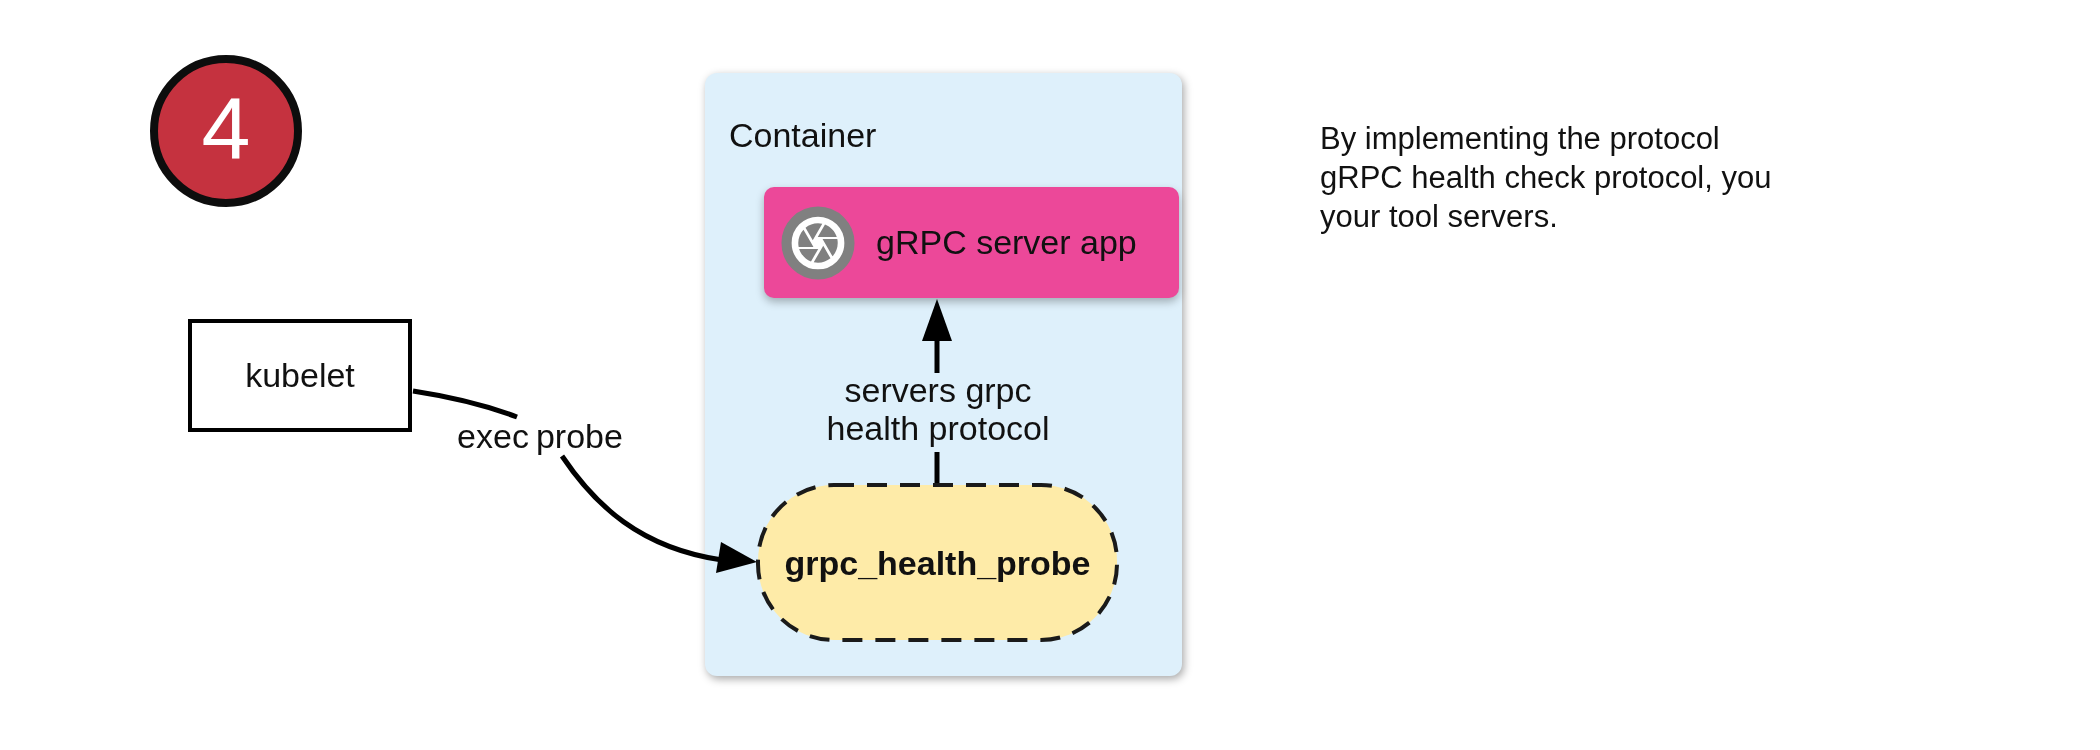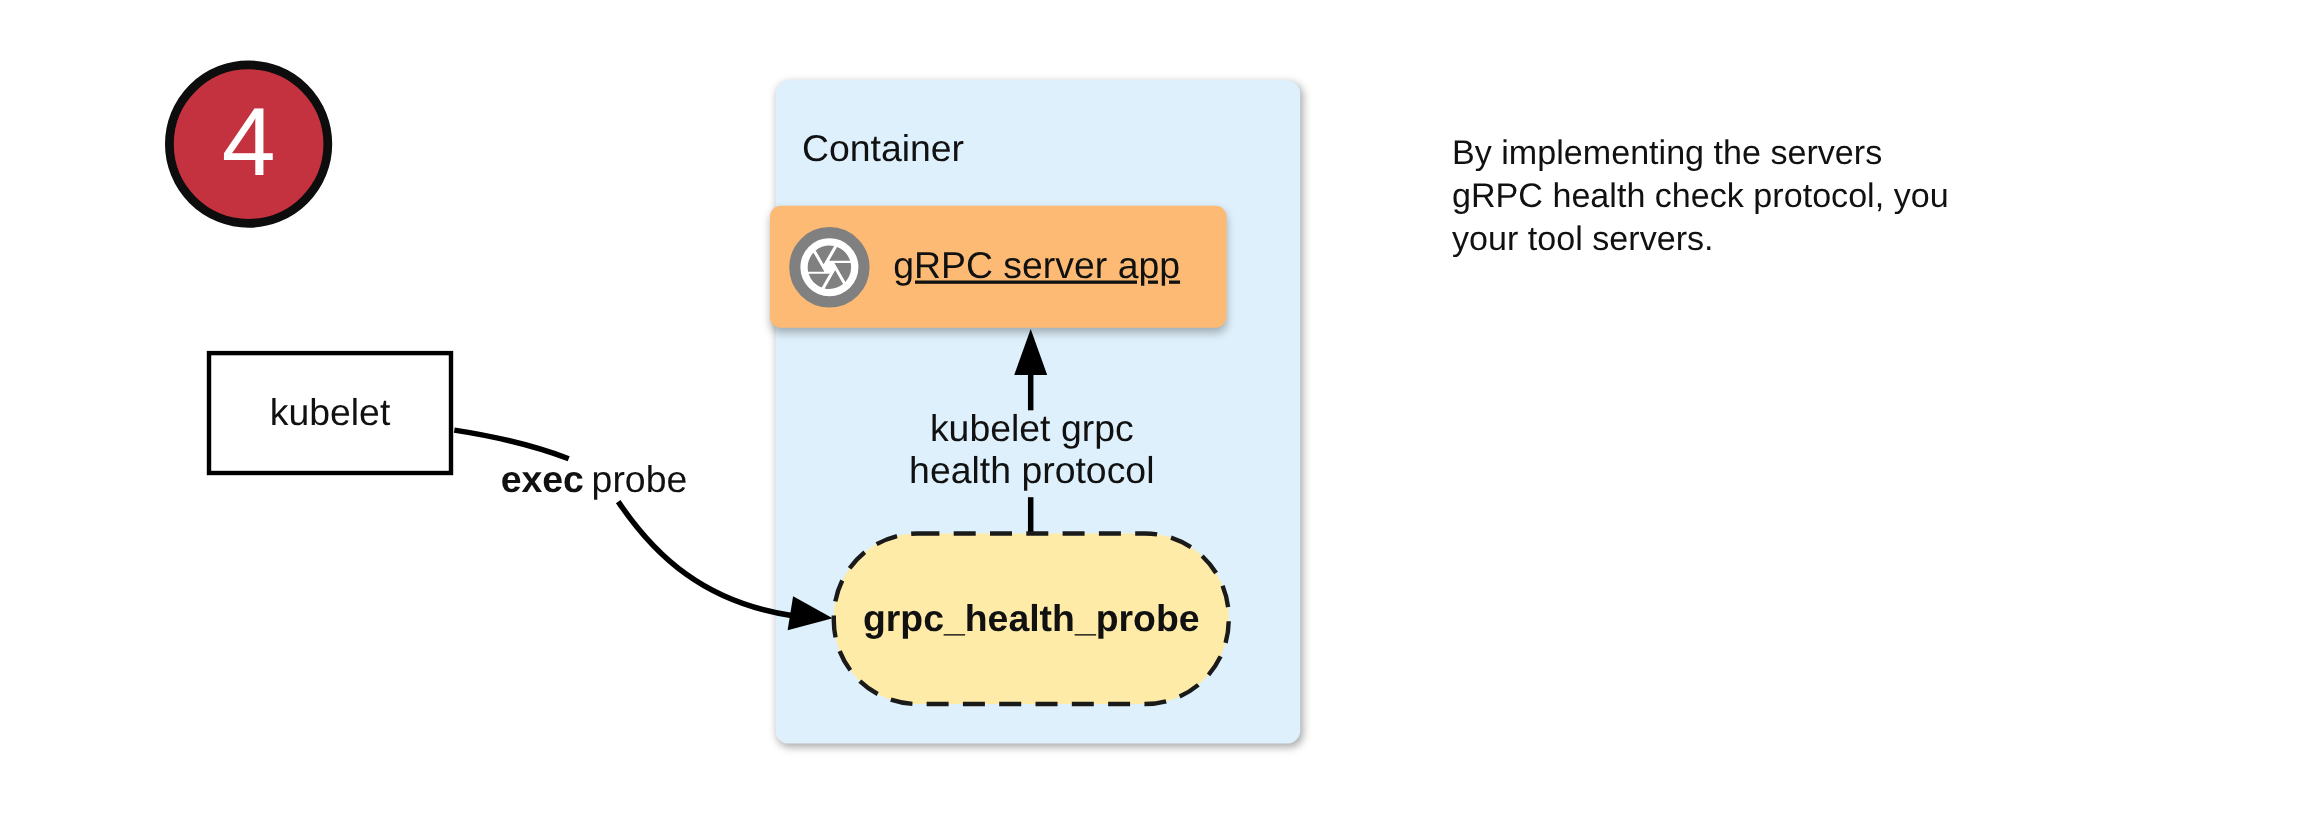--- a/index.html
+++ b/index.html
@@ -36,45 +36,45 @@
     border: 4px solid #000000;
     display: flex; align-items: center; justify-content: center;
   }
   .kubelet-box .lbl { font-size: 34px; }
 
   
   .exec-label {
     position: absolute; left: 425px; top: 417px; width: 230px;
     text-align: center; font-size: 34px; white-space: nowrap;
   }
-  .exec-label .b { font-weight: 700; text-align: right; }
+  .exec-label .b { font-weight: 400; text-align: right; }
   .exec-label .r { margin-left: 7px; }
 
   
   .container-box {
     position: absolute; left: 705px; top: 73px;
     width: 477px; height: 603px;
     background: #def0fb;
     border-radius: 12px;
     box-shadow: 2px 3px 8px rgba(0,0,0,0.35);
   }
   .container-title {
     position: absolute; left: 729px; top: 116px;
     font-size: 34px;
   }
 
   
   .server-box {
-    position: absolute; left: 700px; top: 187px;
+    position: absolute; left: 764px; top: 187px;
     width: 415px; height: 111px;
-    background: #fdba74;
+    background: #ec4899;
     border-radius: 10px;
     box-shadow: 0 4px 8px rgba(0,0,0,0.28);
     display: flex; align-items: center;
-    padding-left: 17px; box-sizing: border-box; text-decoration: underline;
+    padding-left: 17px; box-sizing: border-box;
   }
   .server-box .icon { width: 74px; height: 74px; flex: 0 0 auto; }
   .server-box .lbl { font-size: 34px; margin-left: 21px; white-space: nowrap; }
 
   
   .overlay {
     position: absolute; left: 0; top: 0; width: 2100px; height: 750px;
     pointer-events: none;
   }
 
@@ -140,27 +140,27 @@
     </g>
 
     <rect x="758" y="485" width="359" height="155" rx="76" ry="76" fill="#feeba8" stroke="#1a1a1a" stroke-width="4" stroke-dasharray="20 13"></rect>
   </svg>
 
   <div class="exec-label">
     <span class="b">exec</span><span class="r">probe</span>
   </div>
 
   <div class="protocol-label">
-    <div>kubelet grpc</div>
+    <div>servers grpc</div>
     <div>health protocol</div>
   </div>
 
   <div class="pill-text">
     <div class="t">grpc_health_probe</div>
   </div>
 
   <div class="note">
-    <div>By implementing the servers</div>
+    <div>By implementing the protocol</div>
     <div>gRPC health check protocol, you</div>
     <div>your tool servers.</div>
   </div>
 
 </div>
 
 </body></html>

